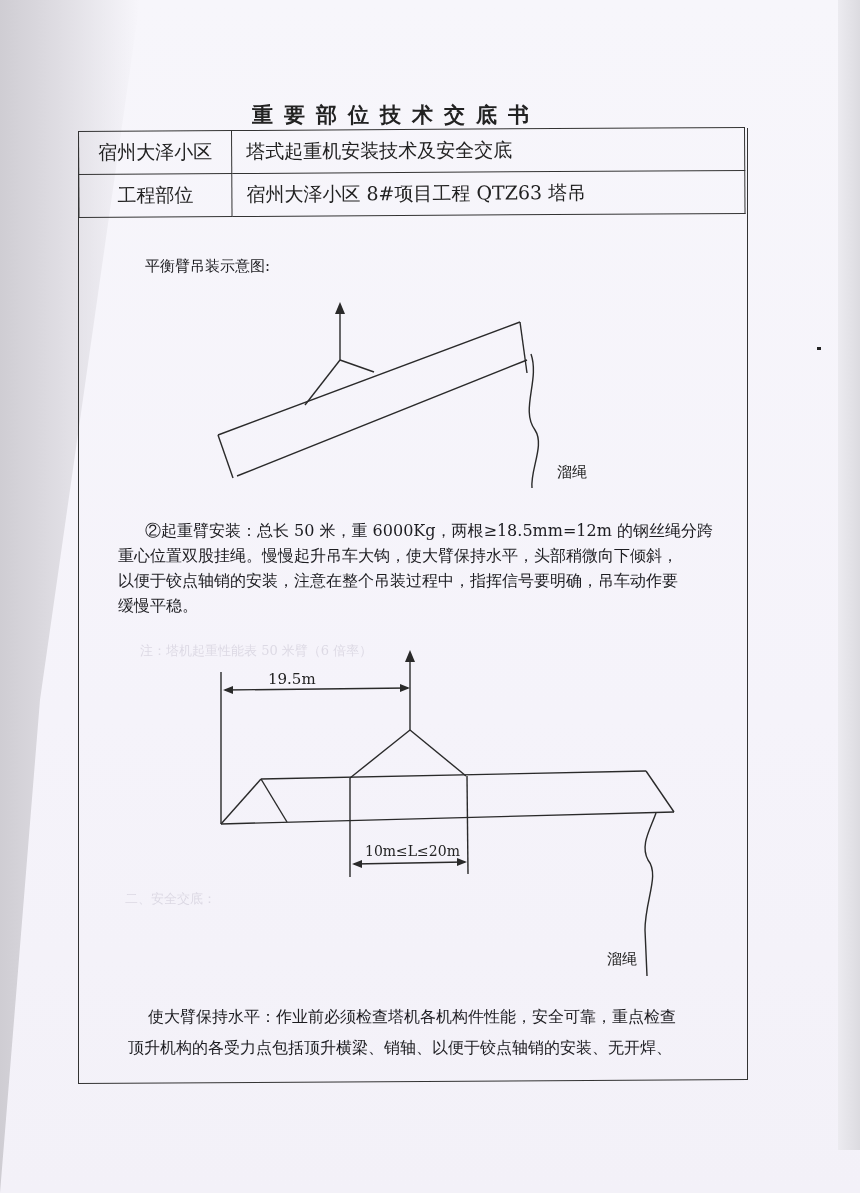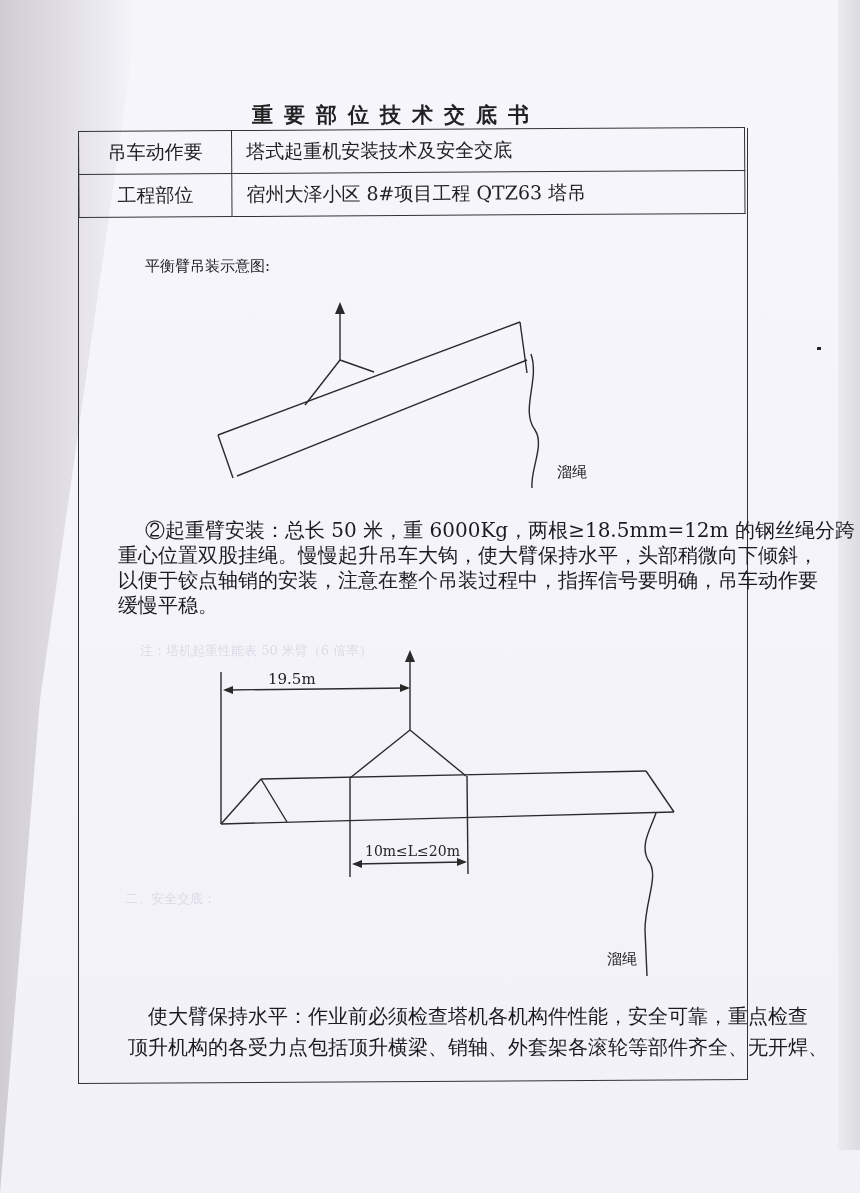--- a/index.html
+++ b/index.html
@@ -36,21 +36,21 @@
     position: absolute; left: 78px; top: 131px; width: 667px;
     border-collapse: collapse; transform: rotate(-0.35deg); transform-origin: left top;
   }
   .hdr-table td {
     border: 1.5px solid #333; height: 40px; font-size: 19px; color: #222;
     font-family: "DejaVu Serif", serif;
   }
   .hdr-table td.lbl { width: 150px; text-align: center; }
   .hdr-table td.val { padding-left: 14px; }
   .p {
-    position: absolute; font-size: 20px; line-height: 25px; color: #1c1c20;
+    position: absolute; font-size: 16px; line-height: 25px; color: #1c1c20;
     font-family: "DejaVu Serif", serif;
   }
   .fig-label { position: absolute; font-size: 15px; color: #222; }
   svg { position: absolute; left: 0; top: 0; }
   .ghost {
     position: absolute; font-size: 13px; color: #c9c5d3; opacity: 0.55;
     font-family: "DejaVu Serif", serif; white-space: nowrap;
   }
 </style>
 </head>
@@ -63,21 +63,21 @@
   <div class="ghost" style="left:140px; top:642px;">注：塔机起重性能表    50 米臂（6 倍率）</div>
   <div class="ghost" style="left:125px; top:890px;">二、安全交底：</div>
 
   <div class="doc-title">重要部位技术交底书</div>
 
   <div class="frame"></div>
 
   <table class="hdr-table">
     <tbody>
         <tr>
-      <td class="lbl">吊车动作要</td>
+      <td class="lbl">宿州大泽小区</td>
       <td class="val">塔式起重机安装技术及安全交底</td>
     </tr>
     <tr>
       <td class="lbl">工程部位</td>
       <td class="val">宿州大泽小区 8#项目工程 QTZ63 塔吊</td>
     </tr>
   </tbody>
     </table>
 
   <div class="p" style="left:145px; top:254px; font-size:15px;">平衡臂吊装示意图:</div>
@@ -135,16 +135,16 @@
   <div class="p" style="left:145px; top:518px;">②起重臂安装：总长 50 米，重  6000Kg，两根≥18.5mm=12m 的钢丝绳分跨</div>
   <div class="p" style="left:118px; top:543px;">重心位置双股挂绳。慢慢起升吊车大钩，使大臂保持水平，头部稍微向下倾斜，</div>
   <div class="p" style="left:118px; top:568px;">以便于铰点轴销的安装，注意在整个吊装过程中，指挥信号要明确，吊车动作要</div>
   <div class="p" style="left:118px; top:593px;">缓慢平稳。</div>
 
   <div class="fig-label" style="left:268px; top:670px; font-size:15px;">19.5m</div>
   <div class="fig-label" style="left:365px; top:843px; font-size:14px;">10m≤L≤20m</div>
   <div class="fig-label" style="left:607px; top:950px;">溜绳</div>
 
   <div class="p" style="left:148px; top:1004px;">使大臂保持水平：作业前必须检查塔机各机构件性能，安全可靠，重点检查</div>
-  <div class="p" style="left:128px; top:1035px;">顶升机构的各受力点包括顶升横梁、销轴、外套架各滚轮等部件齐全、无开焊、</div>
+  <div class="p" style="left:128px; top:1035px;">顶升机构的各受力点包括顶升横梁、销轴、以便于铰点轴销的安装、无开焊、</div>
 
   <div style="position:absolute; left:817px; top:347px; width:4px; height:3px; background:#222;"></div>
 </div>
 
 </body></html>

